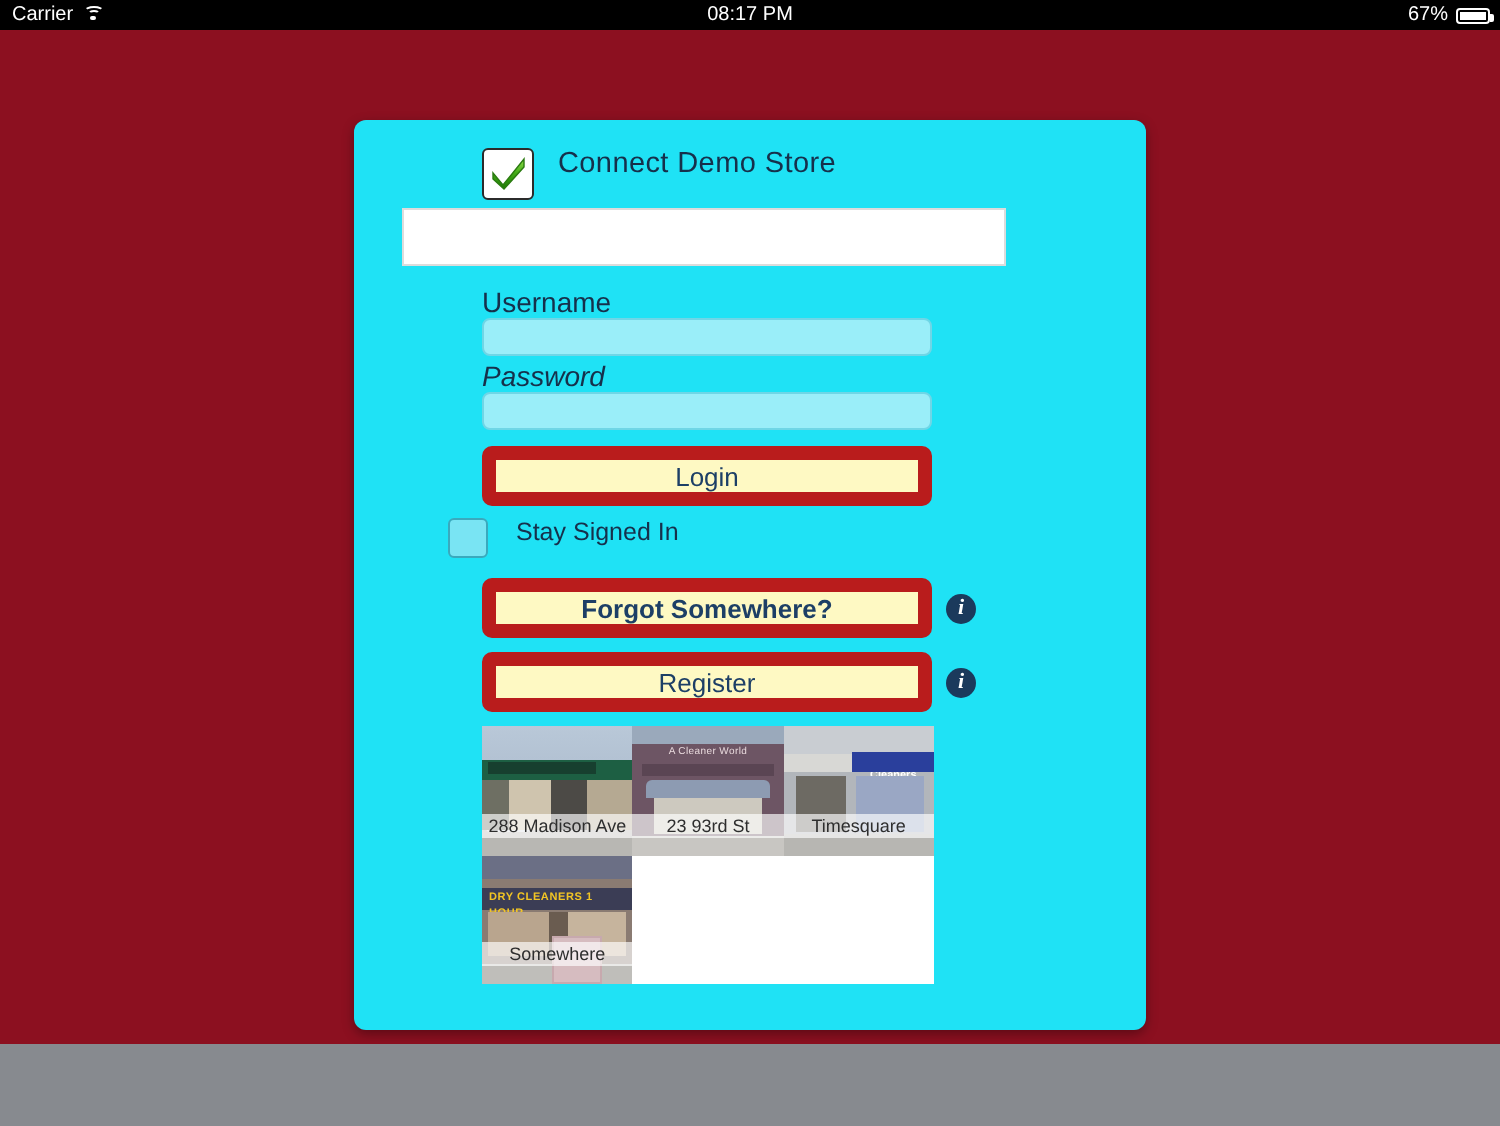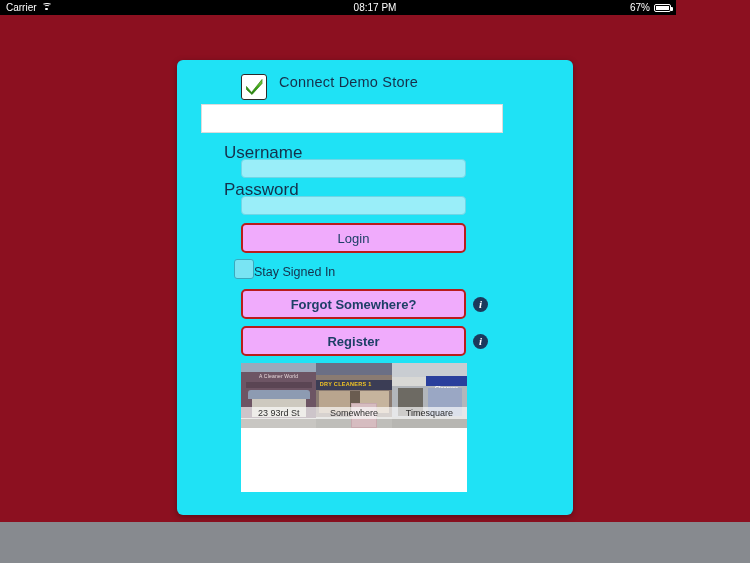--- a/index.html
+++ b/index.html
@@ -5,21 +5,21 @@
   * { margin:0; padding:0; box-sizing:border-box; }
   html,body { width:750px; height:563px; overflow:hidden; }
   body {
     font-family: "Liberation Sans", sans-serif;
     background:#8c1020;
     position:relative;
   }
 
   
   #statusbar{
-    position:absolute; left:0; top:0; width:676px; height:15px;
+    position:absolute; left:0; top:0; width:750px; height:15px;
     background:#000; color:#fff;
     font-size:10px; line-height:15px;
     display:flex; align-items:center;
   }
   #sb-left{ position:absolute; left:6px; display:flex; align-items:center; gap:5px; }
   #sb-center{ position:absolute; left:0; width:750px; text-align:center; font-size:10px; }
   #sb-right{ position:absolute; right:5px; display:flex; align-items:center; gap:4px; }
   .wifi-ico{ display:inline-block; width:10px; height:9px; position:relative; }
   .wifi-ico i{ position:absolute; border:1.2px solid #fff; border-bottom:none;
      border-left-color:transparent; border-right-color:transparent; border-radius:50% 50% 0 0; }
@@ -67,49 +67,49 @@
   }
 
   
   #banner{
     position:absolute; left:24px; top:44px; width:302px; height:29px;
     background:#fff; border:1px solid #dcdcdc;
   }
 
   
   .field-label{
-    position:absolute; left:47px; font-size:17px; color:#16304b;
+    position:absolute; left:64px; font-size:14px; color:#16304b;
   }
   .text-input{
     position:absolute; left:64px; width:225px; height:19px;
     background:#9aeef9; border:1px solid #6fd6e6; border-radius:4px;
     font-family:"Liberation Sans", sans-serif; font-size:11px; color:#16304b;
     padding:0 5px; outline:none;
   }
   #lbl-user{ top:83px; }
   #inp-user{ top:99px; }
-  #lbl-pass{ top:120px; }
+  #lbl-pass{ top:120px;font-style:italic; }
   #inp-pass{ top:136px; }
 
   
   .wbtn{
     position:absolute; left:64px; width:225px; height:30px;
-    background:#f0abfc; border:2px solid #b91c1c; border-radius:5px;
+    background:#fef9c3; border:7px solid #b91c1c; border-radius:5px;
     color:#1d3f66; font-size:13px; font-family:"Liberation Sans", sans-serif;
     cursor:pointer;
     display:flex; align-items:center; justify-content:center;
   }
   #btn-login{ top:163px; font-weight:400; }
   #btn-forgot{ top:229px; font-weight:bold; }
-  #btn-register{ top:266px; font-weight:bold; }
+  #btn-register{ top:266px; font-weight:normal; }
 
   
   #stay-row{
-    position:absolute; left:57px; top:199px;
-    display:flex; align-items:flex-end; gap:0;
+    position:absolute; left:47px; top:199px;
+    display:flex; align-items:flex-start; gap:14px;
   }
   #stay-box{
     width:20px; height:20px; background:#79e4f3;
     border:1.5px solid #3aa9bd; border-radius:3px; cursor:pointer;
   }
   #stay-label{ font-size:12.5px; color:#16304b; }
 
   
   .info-ico{
     position:absolute; left:296px; width:15px; height:15px; border-radius:50%;
@@ -256,50 +256,58 @@
   </div>
 
   <button class="wbtn" id="btn-forgot">Forgot Somewhere?</button>
   <div class="info-ico" id="info-forgot">i</div>
 
   <button class="wbtn" id="btn-register">Register</button>
   <div class="info-ico" id="info-register">i</div>
 
   <div id="grid">
 
+    <div class="cell">
+      <div class="photo p1">
+        <div class="sign"></div>
+        <div class="road"></div>
+        <div class="car"></div>
+      </div>
+      <div class="label">288 Madison Ave</div>
+    </div>
 
     <div class="cell">
       <div class="photo p2">
         <div class="txt">A Cleaner World</div>
         <div class="win"></div>
         <div class="walk"></div>
       </div>
       <div class="label">23 93rd St</div>
+    </div>
+
+    <div class="cell">
+      <div class="photo p3">
+        <div class="sgn">NEW WAY Cleaners</div>
+        <div class="door"></div>
+        <div class="glass"></div>
+        <div class="walk"></div>
+      </div>
+      <div class="label">Timesquare</div>
     </div>
 
     <div class="cell">
       <div class="photo p4">
         <div class="ysign">DRY CLEANERS 1 HOUR</div>
         <div class="win"></div>
         <div class="walk"></div>
         <div class="mat"></div>
       </div>
       <div class="label">Somewhere</div>
     </div>
 
-    <div class="cell">
-      <div class="photo p3">
-        <div class="sgn">NEW WAY Cleaners</div>
-        <div class="door"></div>
-        <div class="glass"></div>
-        <div class="walk"></div>
-      </div>
-      <div class="label">Timesquare</div>
-    </div>
-
 
     <div class="cell">
       <div class="photo p6"></div>
       <div class="label"></div>
     </div>
 
   </div>
 </div>
 
 <div id="bottombar">

